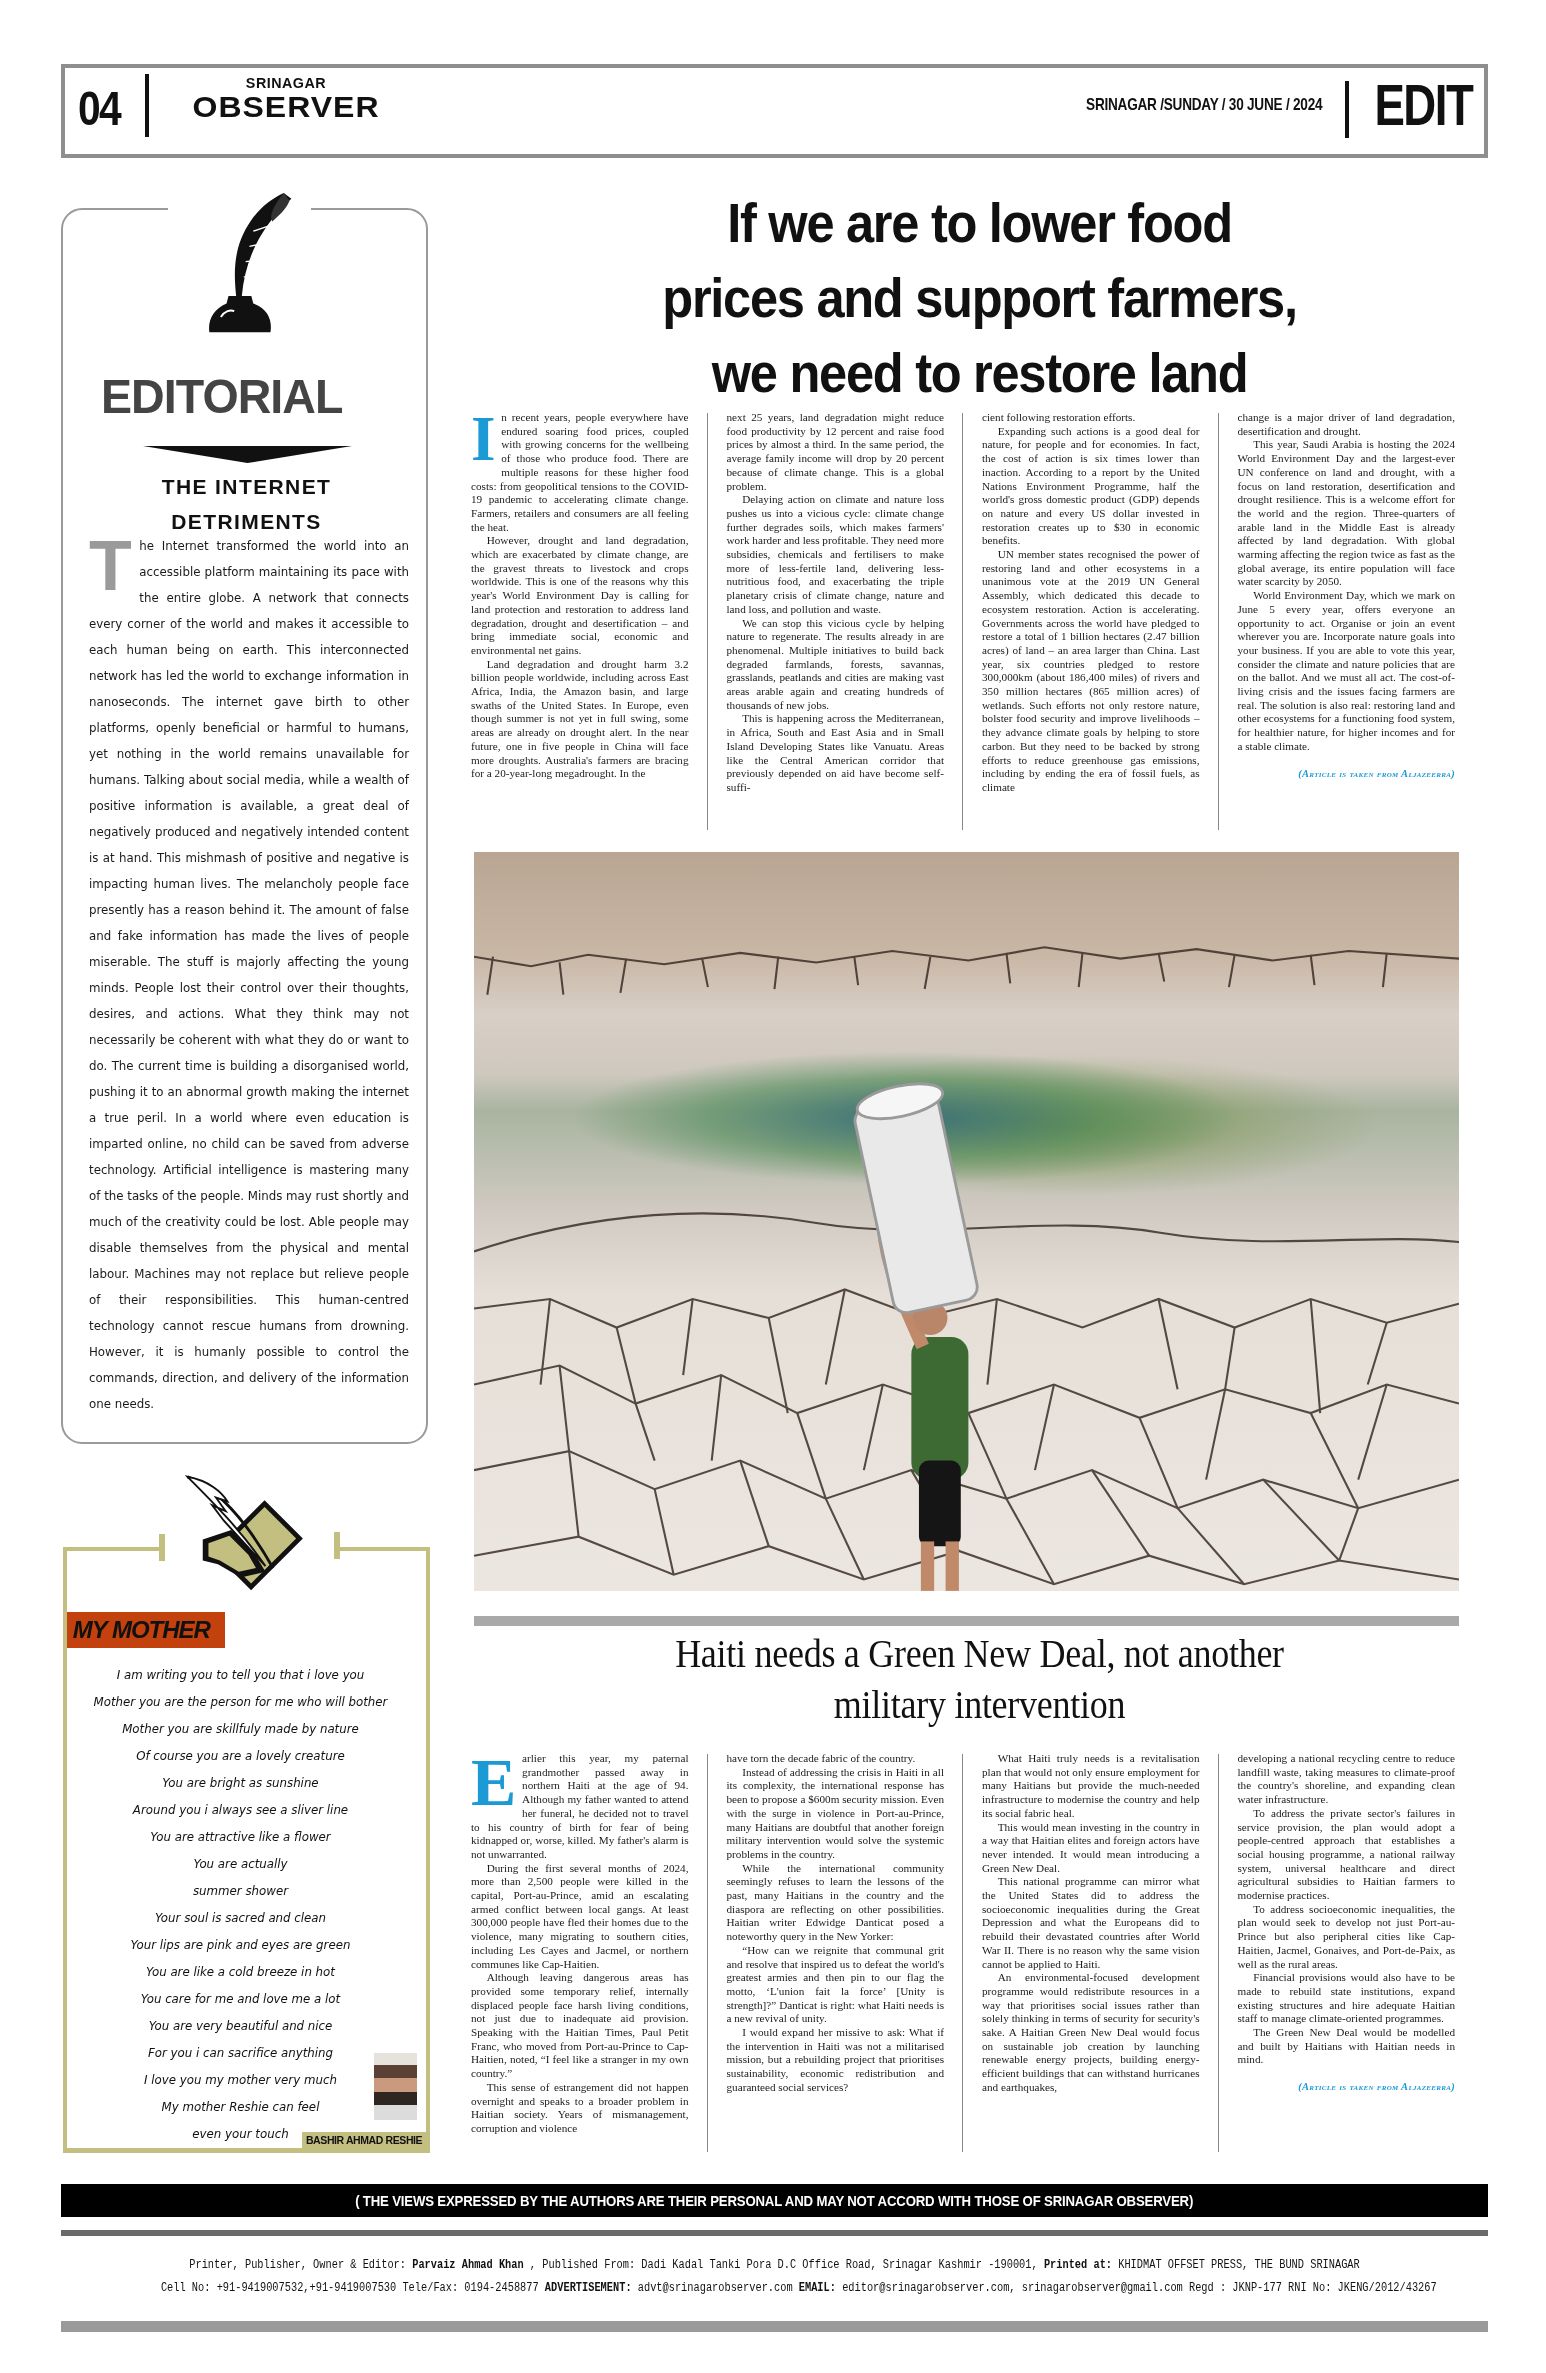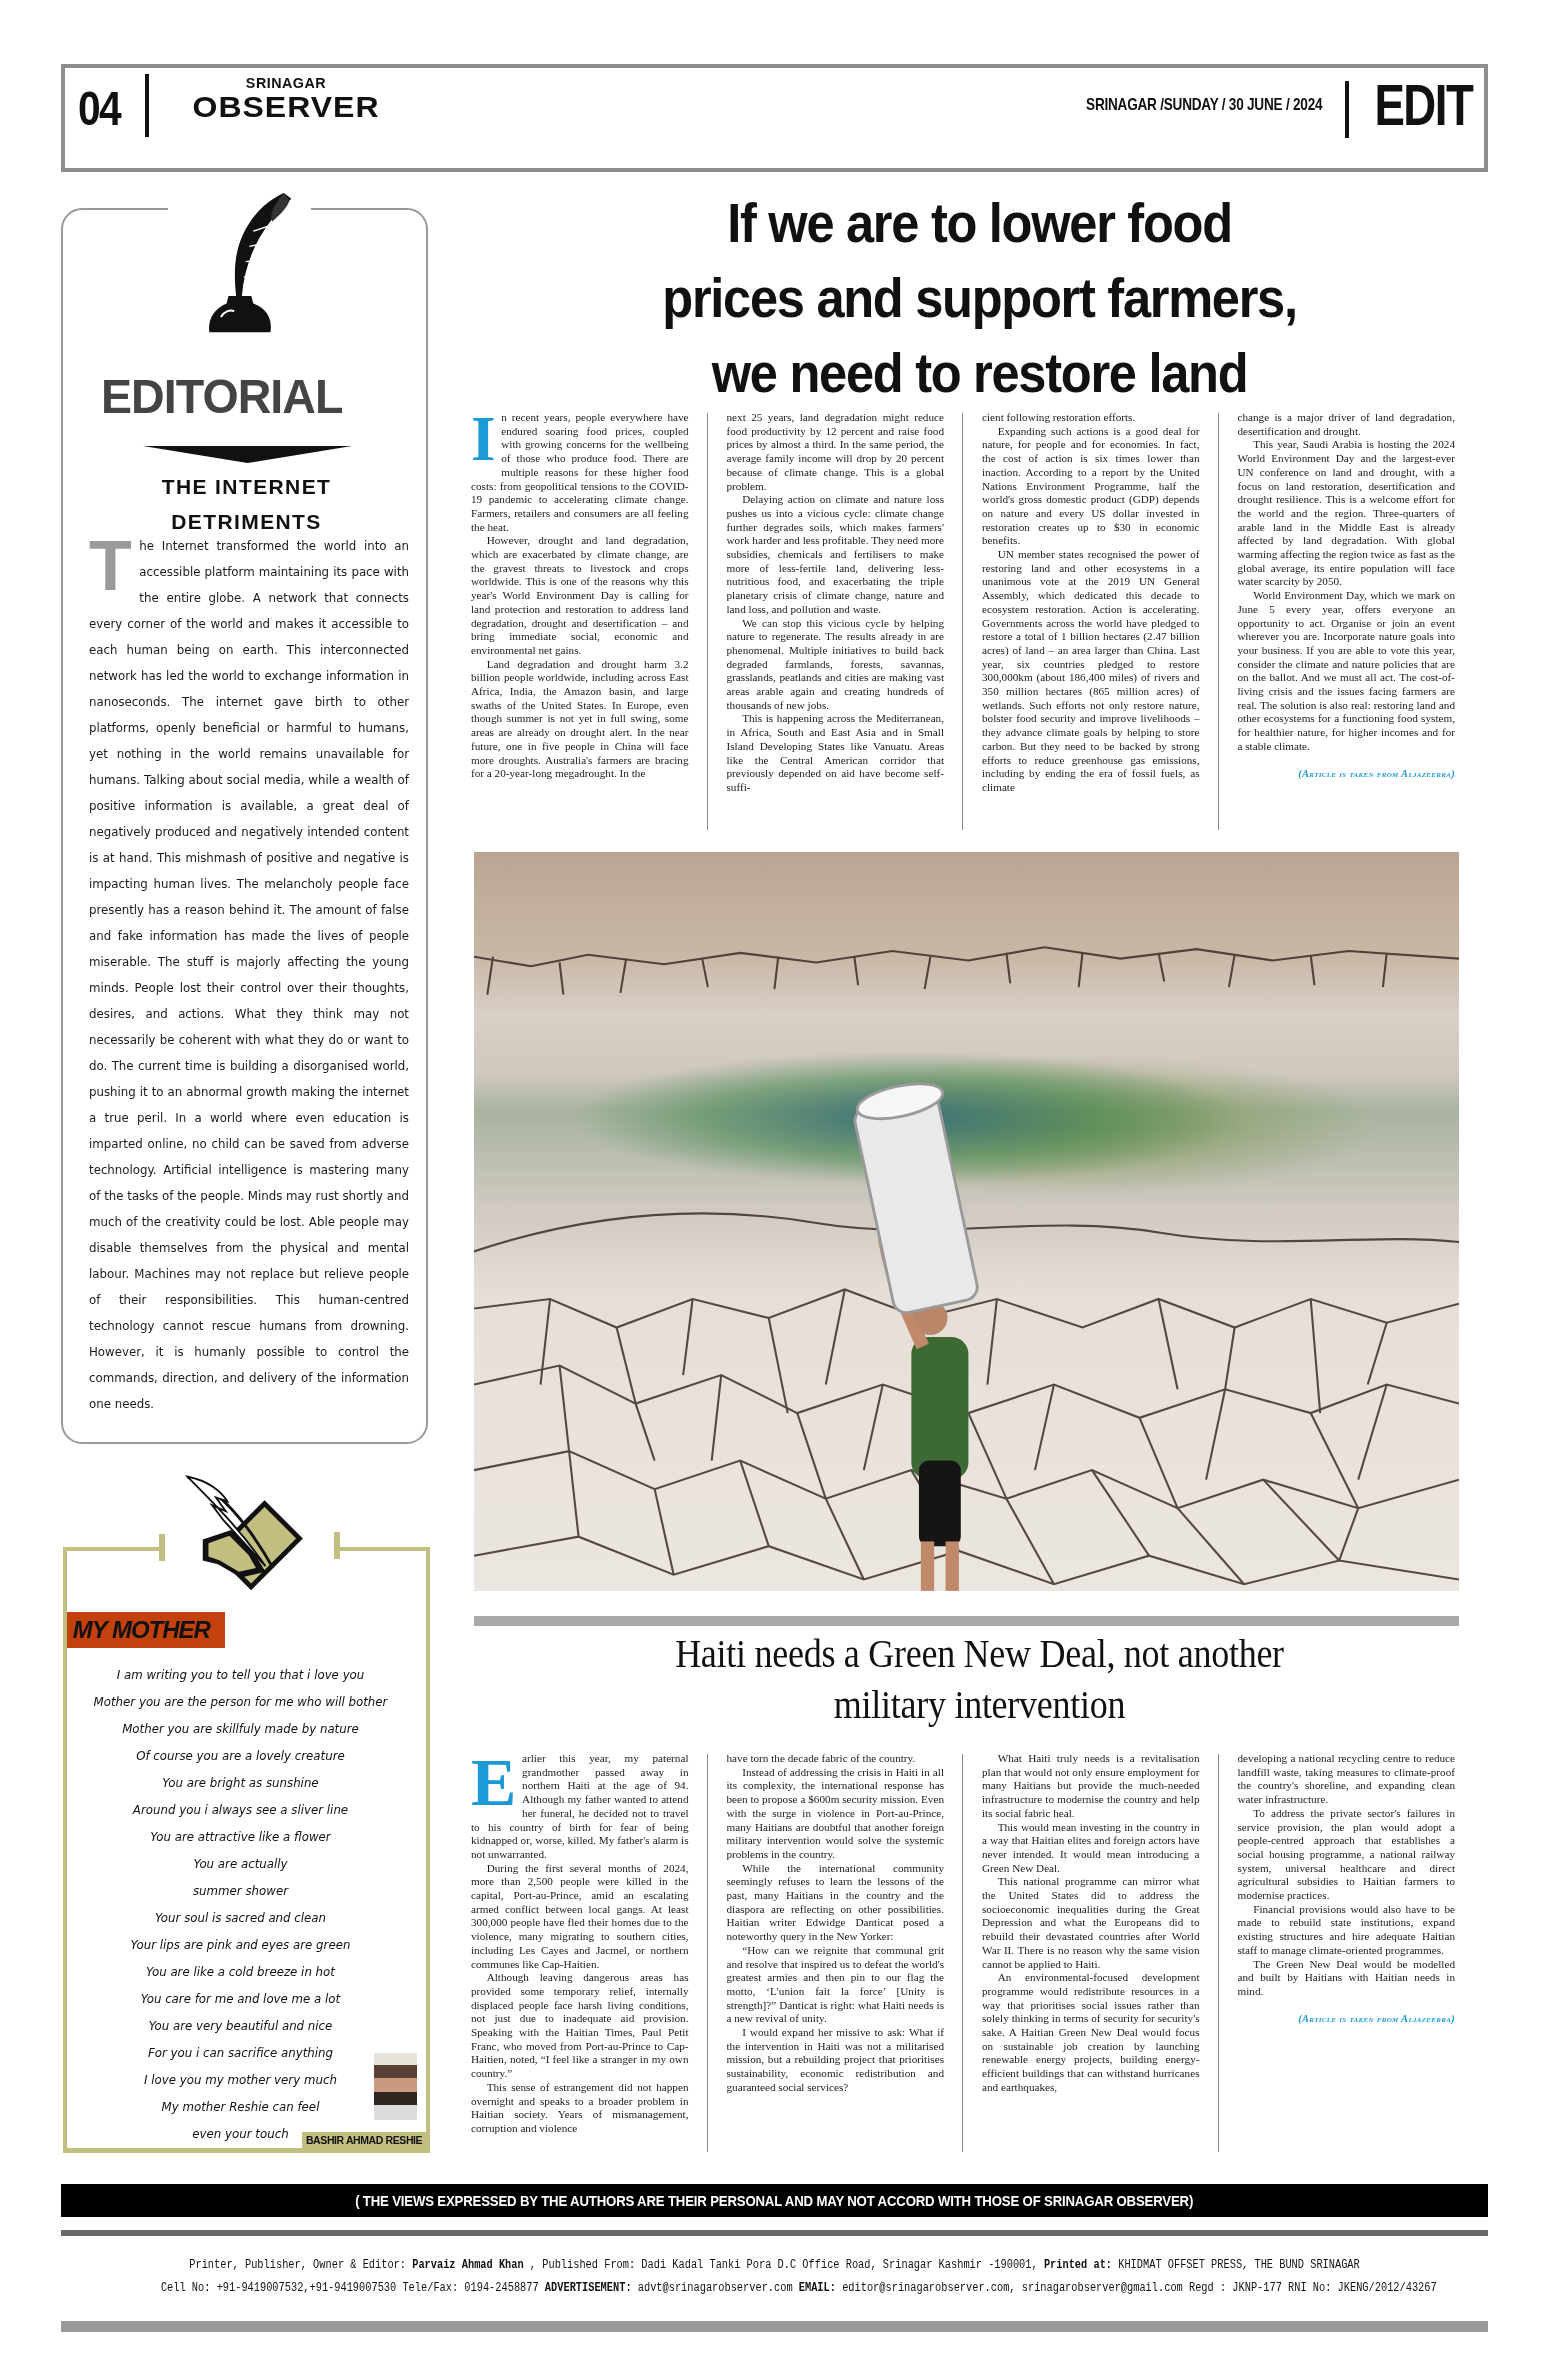--- a/index.html
+++ b/index.html
@@ -1,21 +1,21 @@
 <!DOCTYPE html>
 <html style="font-size:15px"><head>
 <meta charset="utf-8">
 <style>
   * { box-sizing: border-box; margin: 0; padding: 0; }
   html, body { width: 1547px; height: 2373px; background: #ffffff; overflow: hidden; }
   body { position: relative; font-family: "Liberation Serif", serif; color: #111; }
 
   
   .masthead {
-    position: absolute; left: 61px; top: 64px; width: 1427px; height: 108px;
+    position: absolute; left: 61px; top: 64px; width: 1427px; height: 94px;
     border: 4.8px solid #8e8e8e; border-right-width: 4.8px;
   }
   .page-no {
     position: absolute; left: 13.3px; top: 13.3px;
     font-family: "Liberation Sans", sans-serif; font-weight: 900; font-size: 48px;
     letter-spacing: -1.9px; transform: scaleX(0.85); transform-origin: left;
   }
   .mast-divider { position: absolute; left: 80px; top: 5.7px; width: 3.8px; height: 63px; background: #111; }
   .paper-name { position: absolute; left: 107px; top: 7.6px; width: 228px; text-align: center; font-family: "Liberation Sans", sans-serif; }
   .paper-name .small { font-weight: 700; font-size: 14.3px; letter-spacing: 0.5px; line-height: 15px; text-align: center; }
@@ -311,20 +311,21 @@
   </div>
   <div class="col">
     <p>What Haiti truly needs is a revitalisation plan that would not only ensure employment for many Haitians but provide the much-needed infrastructure to modernise the country and help its social fabric heal.</p>
     <p>This would mean investing in the country in a way that Haitian elites and foreign actors have never intended. It would mean introducing a Green New Deal.</p>
     <p>This national programme can mirror what the United States did to address the socioeconomic inequalities during the Great Depression and what the Europeans did to rebuild their devastated countries after World War II. There is no reason why the same vision cannot be applied to Haiti.</p>
     <p>An environmental-focused development programme would redistribute resources in a way that prioritises social issues rather than solely thinking in terms of security for security's sake. A Haitian Green New Deal would focus on sustainable job creation by launching renewable energy projects, building energy-efficient buildings that can withstand hurricanes and earthquakes,</p>
   </div>
   <div class="col">
     <p class="noindent">developing a national recycling centre to reduce landfill waste, taking measures to climate-proof the country's shoreline, and expanding clean water infrastructure.</p>
     <p>To address the private sector's failures in service provision, the plan would adopt a people-centred approach that establishes a social housing programme, a national railway system, universal healthcare and direct agricultural subsidies to Haitian farmers to modernise practices.</p>
+    <p>To address socioeconomic inequalities, the plan would seek to develop not just Port-au-Prince but also peripheral cities like Cap-Haitien, Jacmel, Gonaives, and Port-de-Paix, as well as the rural areas.</p>
     <p>Financial provisions would also have to be made to rebuild state institutions, expand existing structures and hire adequate Haitian staff to manage climate-oriented programmes.</p>
     <p>The Green New Deal would be modelled and built by Haitians with Haitian needs in mind.</p>
     <div class="source-credit">(Article is taken from Aljazeerra)</div>
   </div>
 </div>
 
 <div class="disclaimer-bar">
   <span>( THE VIEWS EXPRESSED BY THE AUTHORS ARE THEIR PERSONAL AND MAY NOT ACCORD WITH THOSE OF SRINAGAR OBSERVER)</span>
 </div>
 <div class="rule-gray" style="left:61px; top:2230px; width:1427px; height:5.7px; background:#6a6a6a;"></div>

